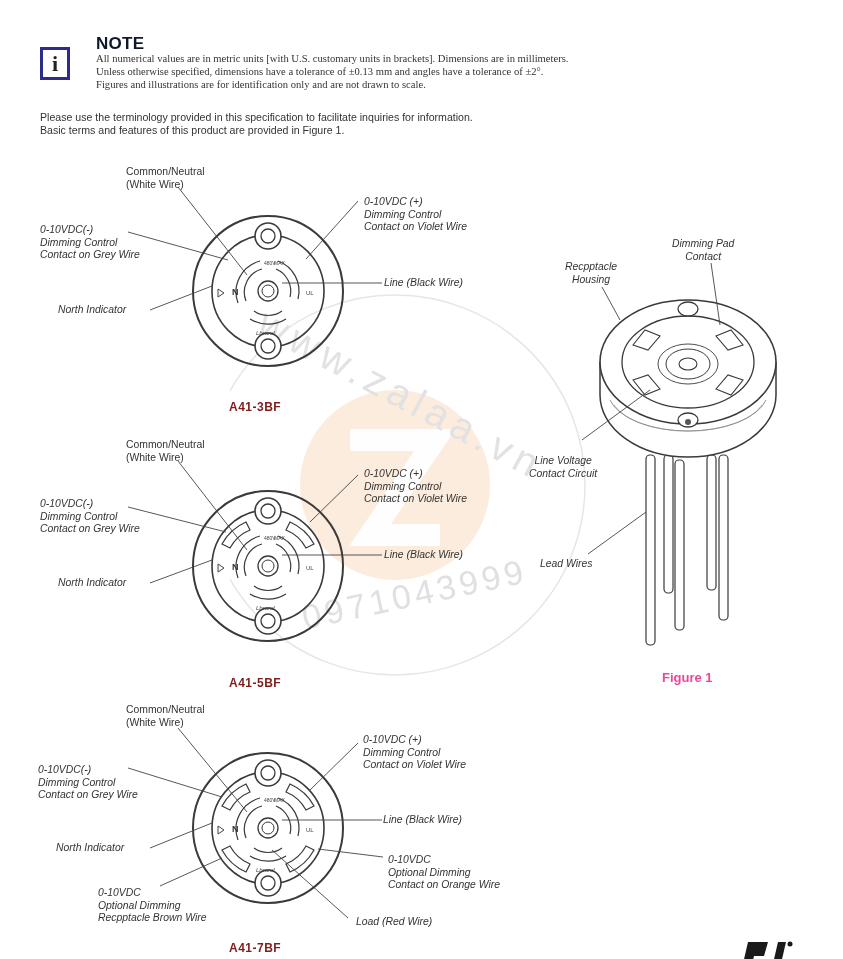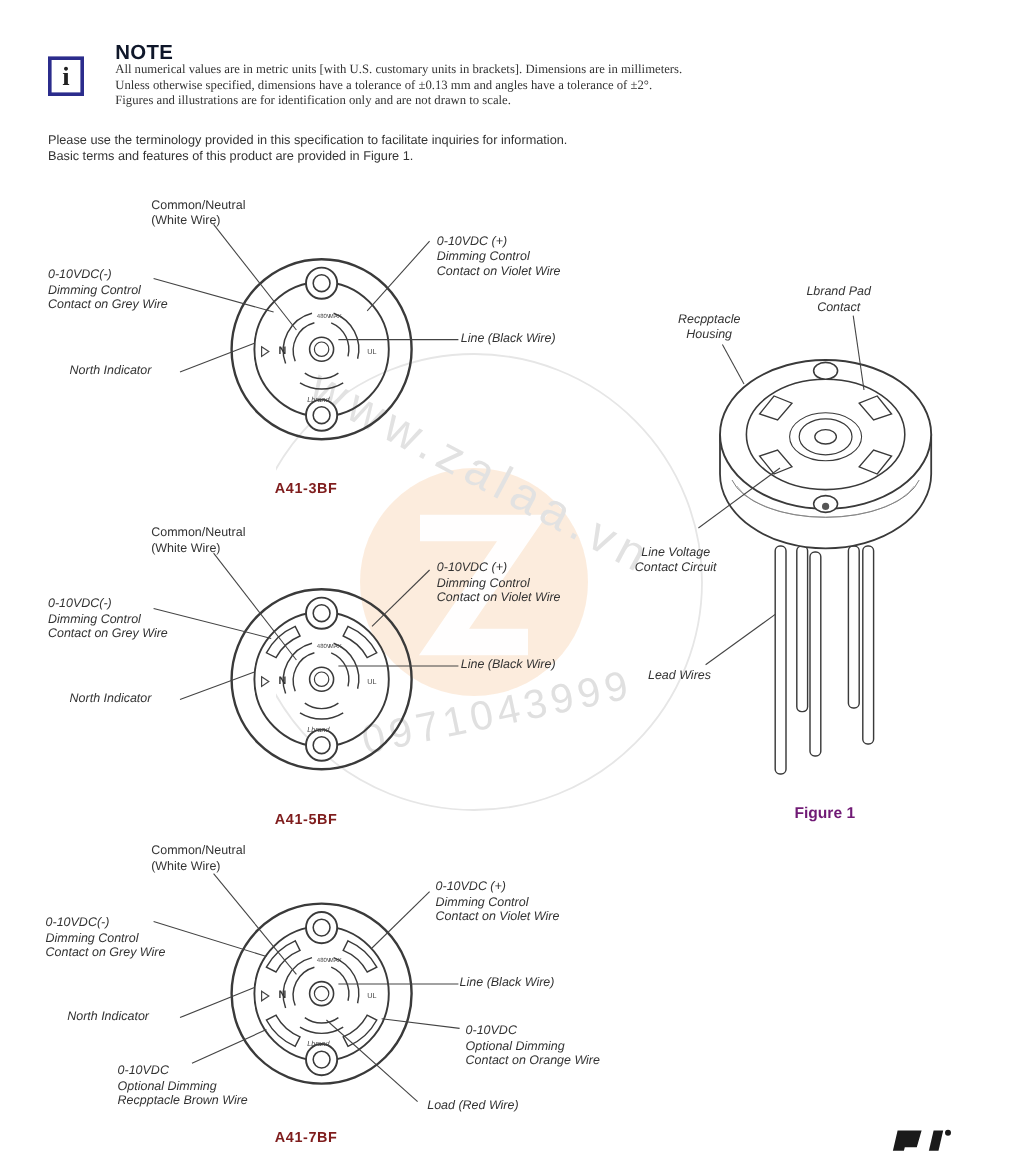--- a/index.html
+++ b/index.html
@@ -8,21 +8,21 @@
   .abs { position:absolute; }
   .info-box { left:40px; top:47px; width:30px; height:33px; border:3px solid #2b2c8c;
               box-sizing:border-box; display:flex; align-items:center; justify-content:center;
               font-family:"Liberation Serif", serif; font-weight:bold; font-size:22px; color:#222; }
   .note-title { left:96px; top:34px; font-size:17px; font-weight:bold; color:#0f172a; letter-spacing:0.3px; }
   .note-line { left:96px; font-size:10.6px; color:#333; white-space:nowrap;font-family:Liberation Serif, serif; }
   .intro-line { left:40px; font-size:10.6px; color:#333; white-space:nowrap; }
   .lbl { font-size:10.4px; color:#333; white-space:nowrap; line-height:12.5px; }
   .it { font-style:italic; }
   .model { font-size:12px; font-weight:bold; color:#7f1d1d; letter-spacing:0.5px; }
-  .fig-caption { font-size:13px; font-weight:bold; color:#701a75; }
+  .fig-caption { font-size:13px; font-weight:bold; color:#ec4899; }
   svg { position:absolute; left:0; top:0; }
   .wm { position:absolute; pointer-events:none; }
 </style>
 </head>
 <body>
 
 <div class="wm" style="left:230px;top:290px;width:380px;height:400px;">
   <svg width="380" height="400" viewBox="0 0 380 400">
     <circle cx="165" cy="195" r="190" fill="none" stroke="#e6e6e6" stroke-width="1.5"></circle>
     <circle cx="165" cy="195" r="95" fill="#fbe6d2" opacity="0.75"></circle>
@@ -226,21 +226,21 @@
   <div>Recpptacle Brown Wire</div>
 </div>
 <div class="abs lbl it" style="left:356px;top:916px;">Load (Red Wire)</div>
 <div class="abs model" style="left:229px;top:941px;">A41-7BF</div>
 
 <div class="abs lbl it" style="left:565px;top:261px;text-align:center;">
   <div>Recpptacle</div>
   <div>Housing</div>
 </div>
 <div class="abs lbl it" style="left:672px;top:238px;text-align:center;">
-  <div>Lbrand Pad</div>
+  <div>Dimming Pad</div>
   <div>Contact</div>
 </div>
 <div class="abs lbl it" style="left:529px;top:455px;text-align:center;">
   <div>Line Voltage</div>
   <div>Contact Circuit</div>
 </div>
 <div class="abs lbl it" style="left:540px;top:558px;">Lead Wires</div>
 <div class="abs fig-caption" style="left:662px;top:670px;">Figure 1</div>
 
 <div class="abs" style="left:738px;top:938px;width:60px;height:30px;overflow:hidden;">

